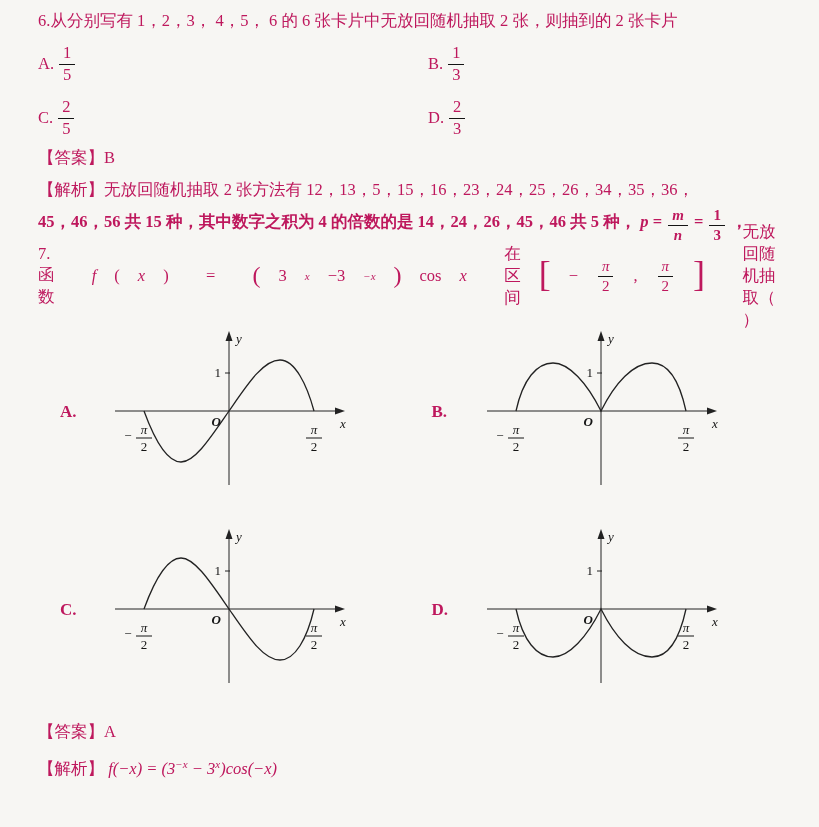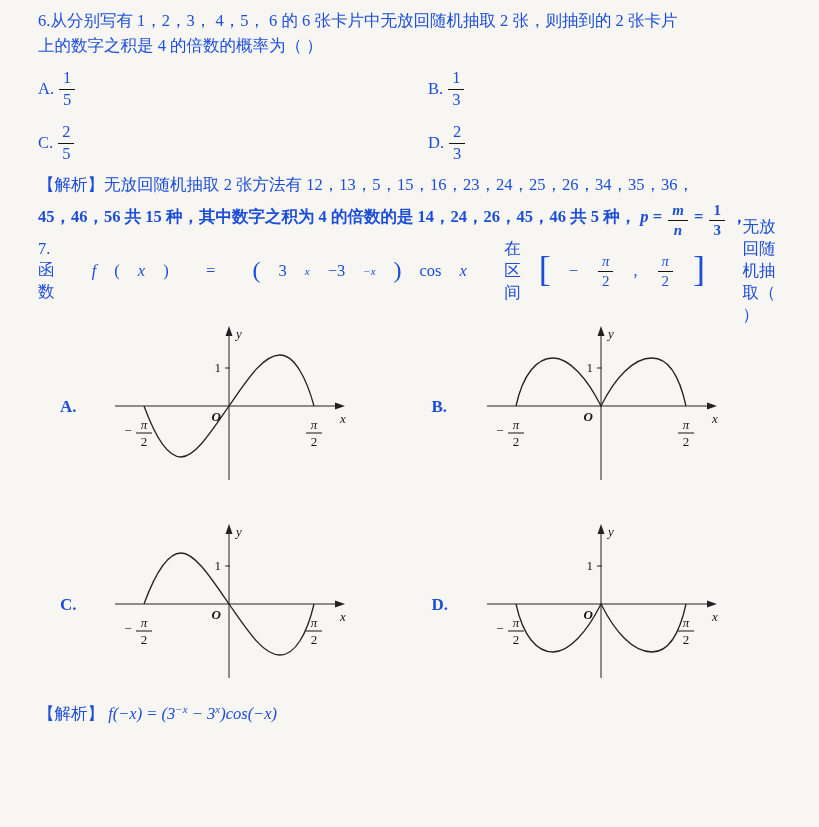--- a/index.html
+++ b/index.html
@@ -1,20 +1,20 @@
 <!DOCTYPE html>
 <html><head>
 <meta charset="utf-8">
 <style>
   html,body{margin:0;padding:0;background:#e9e9e7;}
   .page{
     position:relative;
     width:819px;height:827px;
     background:#f7f6f3;
-    color:#1d4ed8;
+    color:#be185d;
     font-family:"Liberation Serif","DejaVu Serif",serif;
     font-size:16.5px;
     box-sizing:border-box;
     padding:8px 38px 0 38px;
     overflow:hidden;
   }
   p{margin:0;}
   .qline{line-height:25px;}
   
   .frac{display:inline-block;vertical-align:-0.95em;text-align:center;line-height:1.1;margin:0 2px;}
@@ -45,21 +45,20 @@
   svg text.bold{font-weight:bold;}
   .ansA{margin-top:24px;line-height:26px;}
   .partial{margin-top:12px;line-height:24px;white-space:nowrap;}
 </style>
 </head>
 <body>
 
 <div class="page">
 
   <p class="qline">6.从分别写有 1，2，3，  4，5，  6 的 6 张卡片中无放回随机抽取 2 张，则抽到的 2 张卡片</p>
-  <p class="qline">上的数字之积是 4 的倍数的概率为（      ）</p>
 
   <div class="options">
     <div class="option">
       <span class="olabel">A.</span>
       <span class="frac">
         <span class="num">1</span>
         <span class="den">5</span>
       </span>
     </div>
     <div class="option">
@@ -78,20 +77,21 @@
     </div>
     <div class="option">
       <span class="olabel">D.</span>
       <span class="frac">
         <span class="num">2</span>
         <span class="den">3</span>
       </span>
     </div>
   </div>
 
+  <p class="ansline">【答案】B</p>
 
   <p class="ana1">【解析】无放回随机抽取 2 张方法有 12，13，5，15，16，23，24，25，26，34，35，36，</p>
   <p class="ana2">
     <span>45，46，56 共 15 种，其中数字之积为 4 的倍数的是 14，24，26，45，46 共 5 种，</span>
     <i class="mi">p</i>
     <span>=</span>
     <span class="frac small">
       <i class="num mi">m</i>
       <i class="den mi">n</i>
     </span>
@@ -228,19 +228,20 @@
         <line x1="37" y1="111" x2="53" y2="111" stroke="#141414" stroke-width="1"></line>
         <text x="45" y="124" text-anchor="middle">2</text>
         <text x="215" y="107" text-anchor="middle" class="it">π</text>
         <line x1="207" y1="111" x2="223" y2="111" stroke="#141414" stroke-width="1"></line>
         <text x="215" y="124" text-anchor="middle">2</text>
       </svg>
     </div>
 
   </div>
 
+  <p class="ansA">【答案】A</p>
 
   <p class="partial">
     <span>【解析】</span>
     <i class="mi">f(−x) = (3</i><sup class="msup">−x</sup><i class="mi"> − 3</i><sup class="msup">x</sup><i class="mi">)cos(−x)</i>
   </p>
 
 </div>
 
 </body></html>

